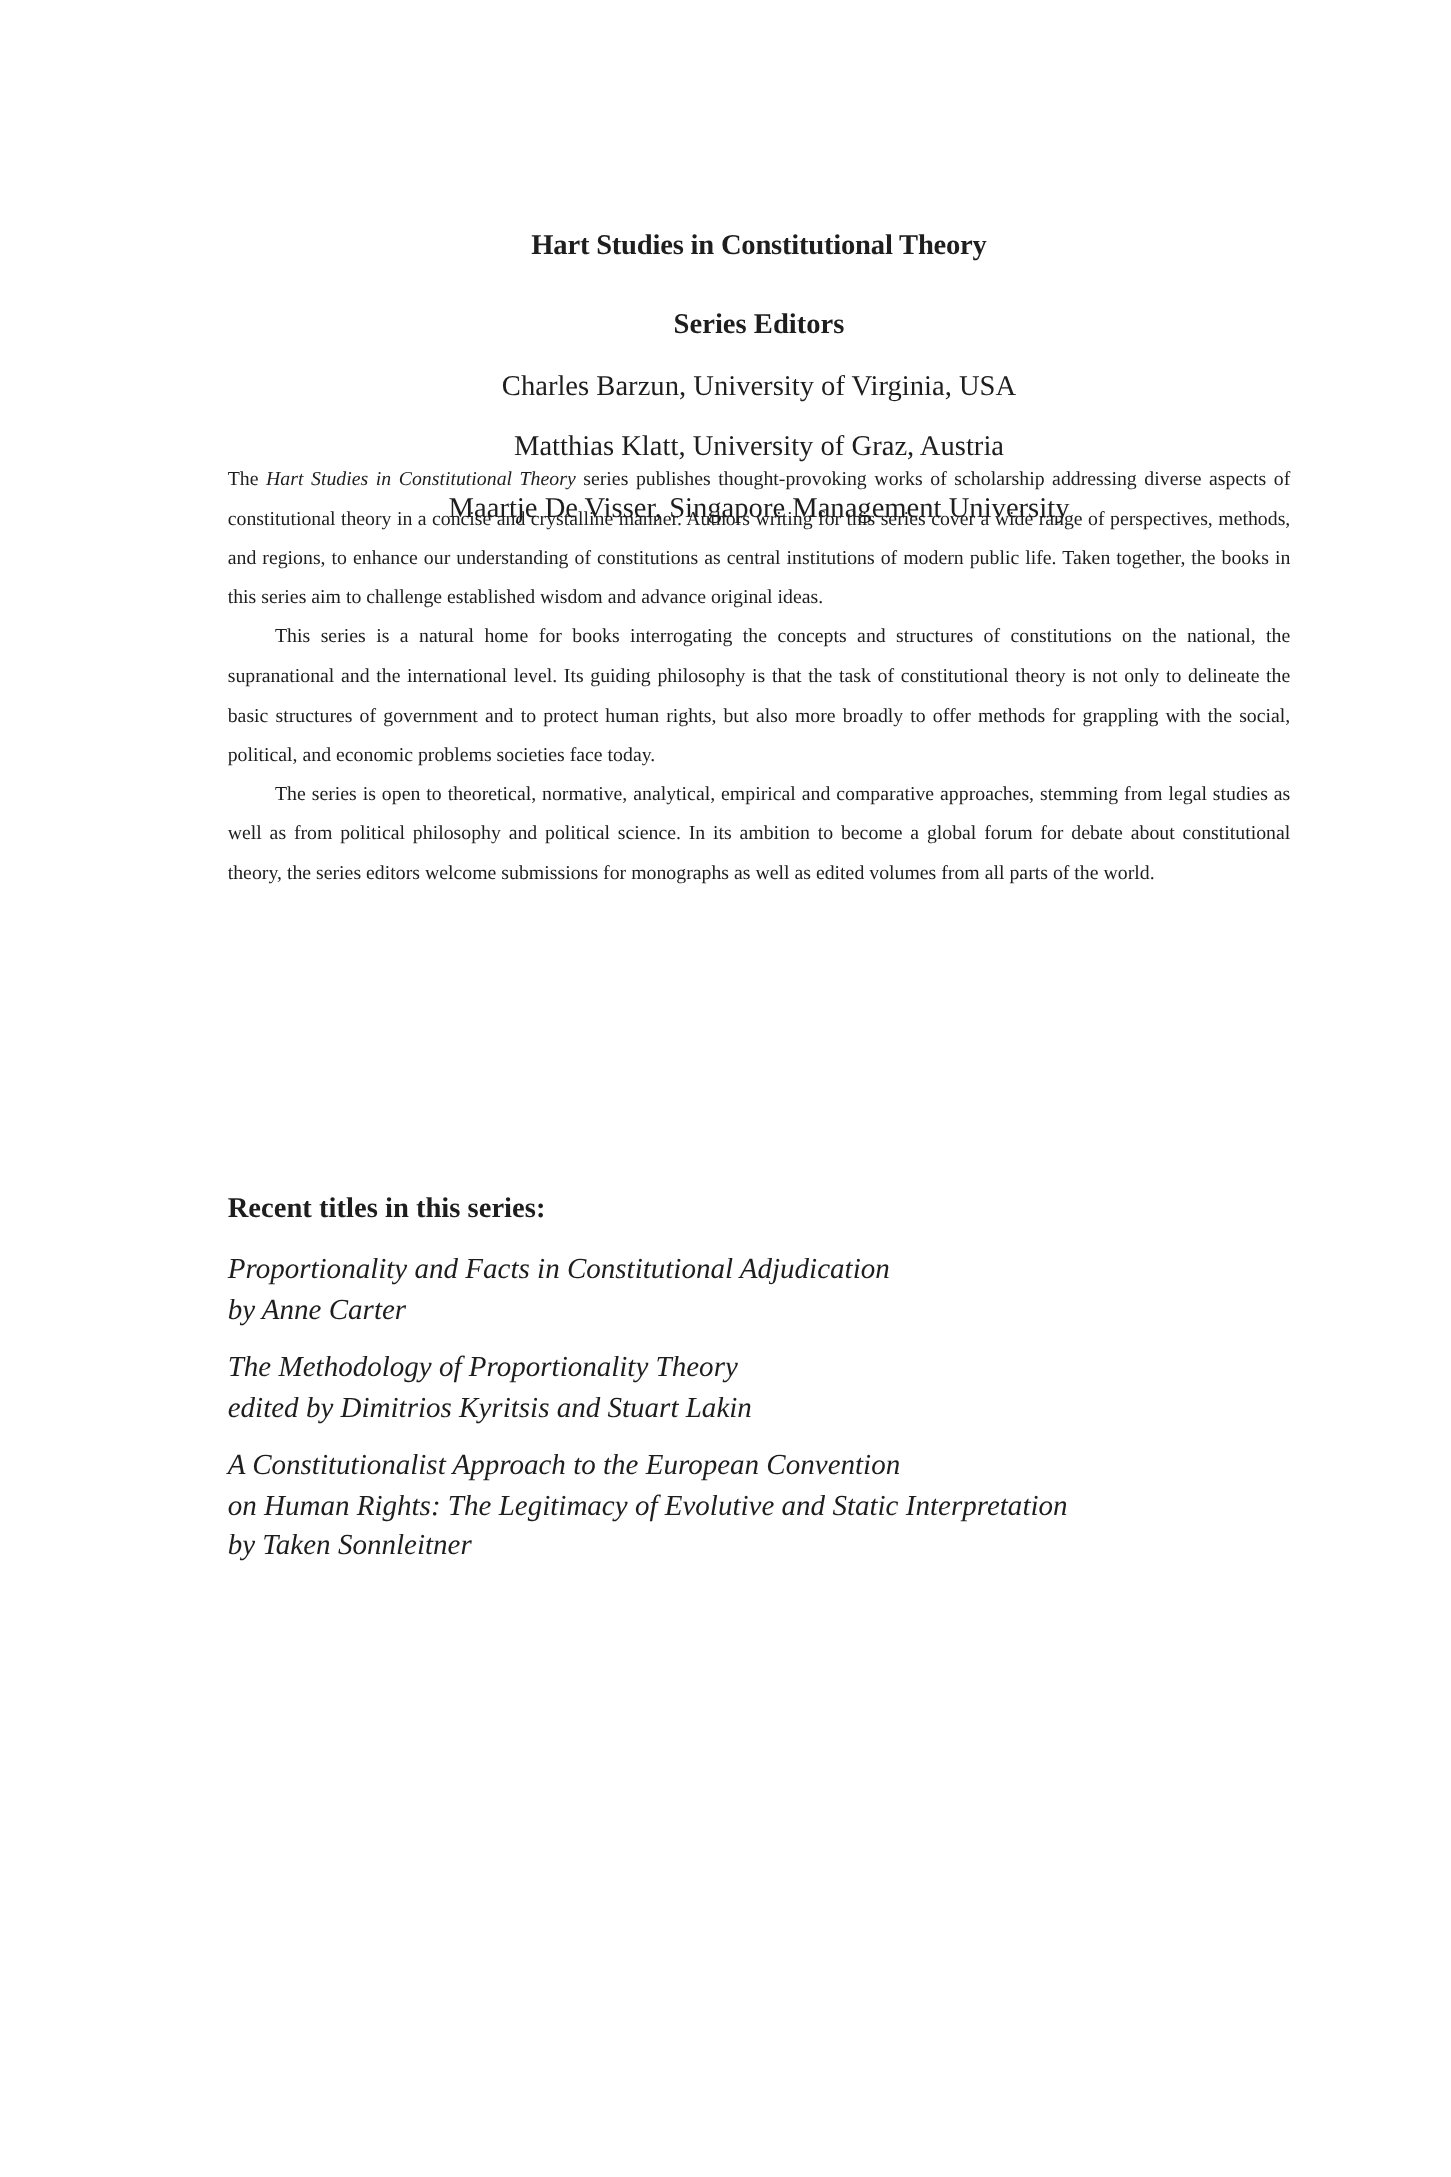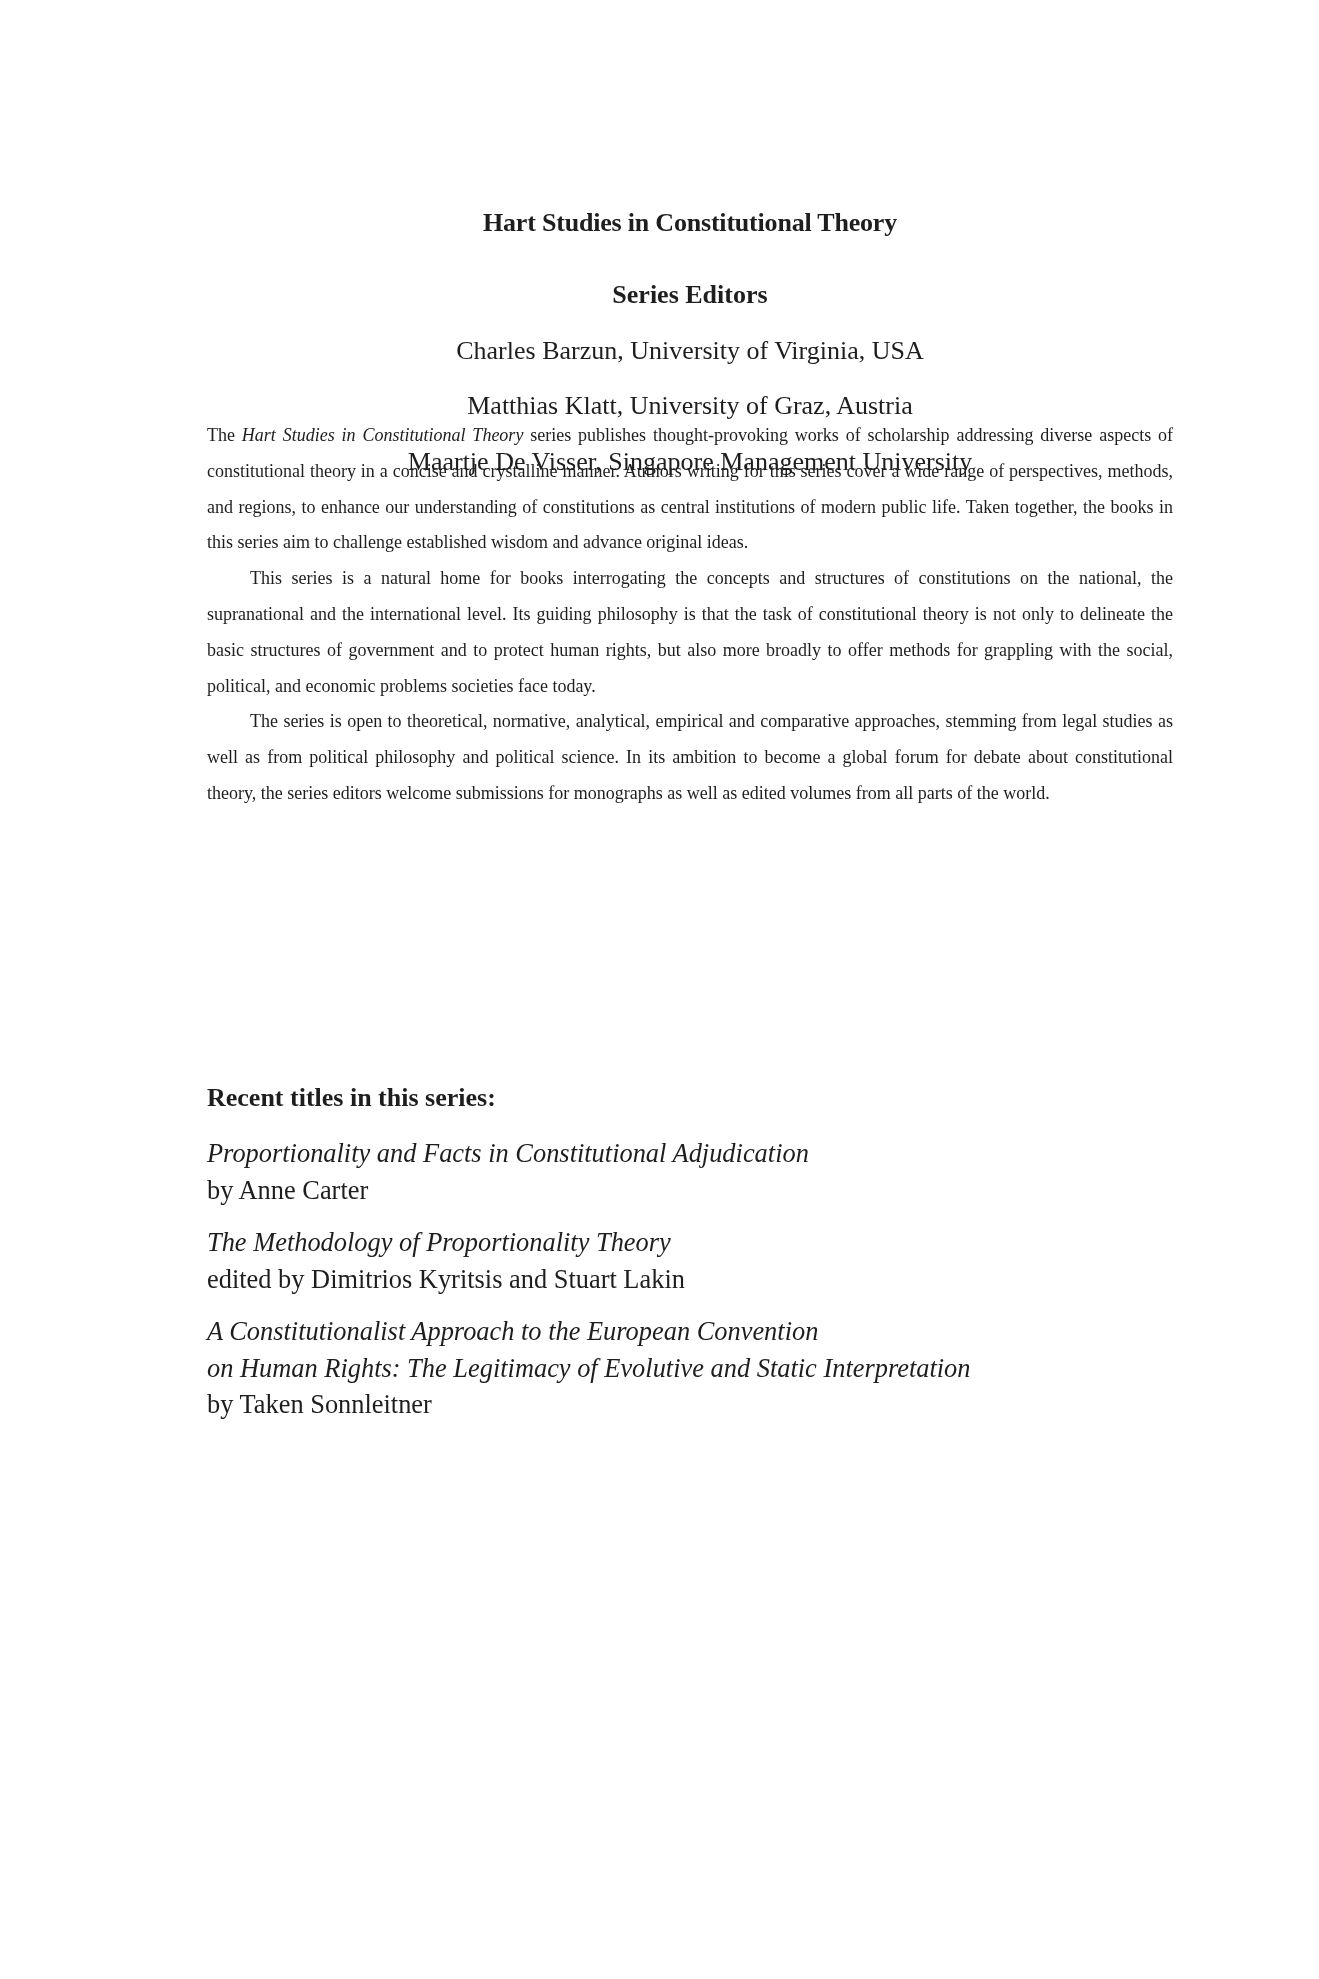--- a/index.html
+++ b/index.html
@@ -81,20 +81,21 @@
   }
   .recent-item {
     margin-bottom: 16px;
   }
   .recent-item .book-title {
     font-style: italic;
     display: block;
   }
   .recent-item .book-author {
     display: block;
+    font-style: italic;
   }
 </style>
 </head>
 <body>
 
 <div class="page">
 
   <div class="series-title">Hart Studies in Constitutional Theory</div>
 
   <div class="editors">

